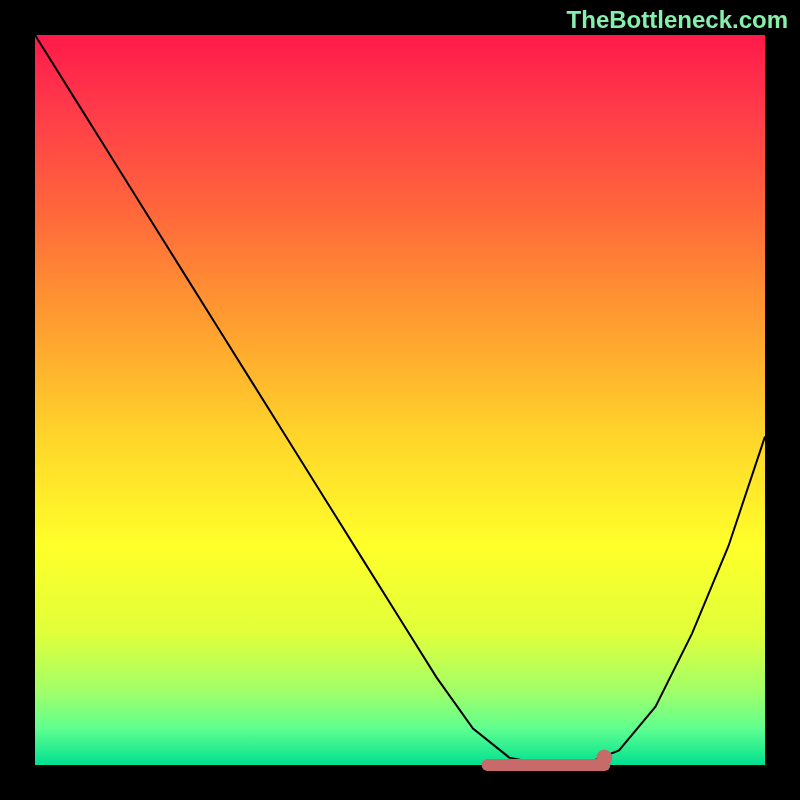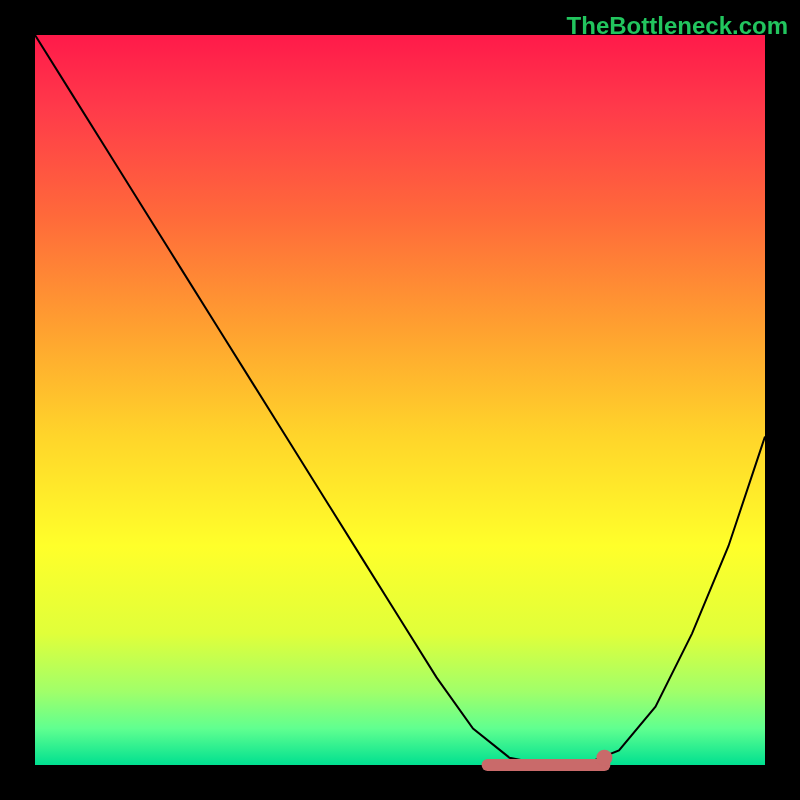--- a/index.html
+++ b/index.html
@@ -29,26 +29,26 @@
       #ffd52a 55%,
       #ffff2a 70%,
       #e0ff3a 82%,
       #a0ff6a 90%,
       #60ff90 95%,
       #00e090 100%
     );
   }
   .watermark {
     position: absolute;
-    top: 12px;
+    top: 6px;
     right: 12px;
     font-family: Arial, Helvetica, sans-serif;
     font-size: 24px;
     font-weight: bold;
-    color: #22c55e;
+    color: #86efac;
     letter-spacing: 0px;
   }
   svg.curve {
     position: absolute;
     left: 35px;
     top: 35px;
     width: 730px;
     height: 730px;
     overflow: visible;
   }

